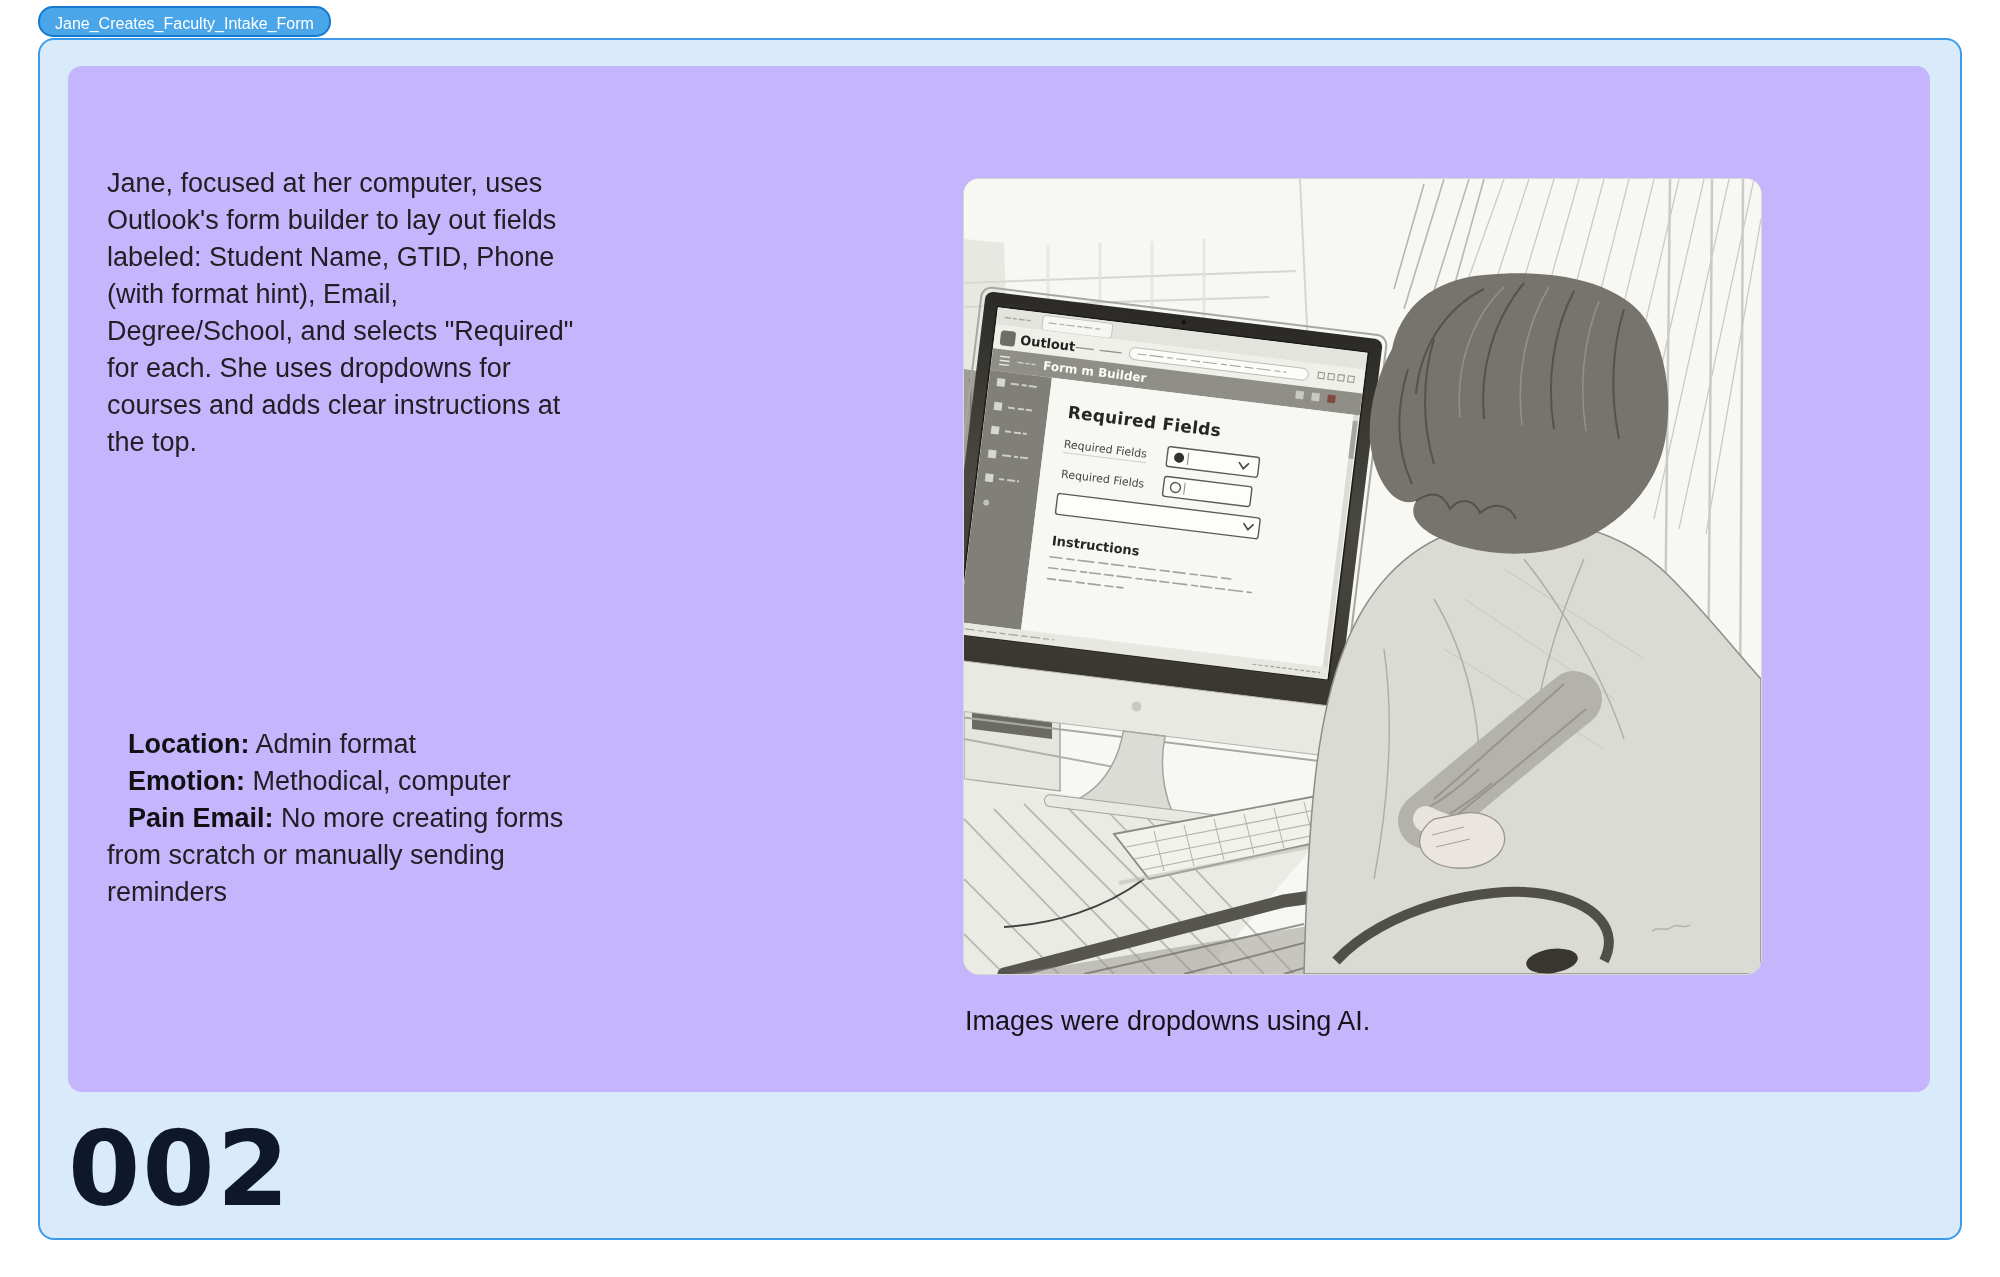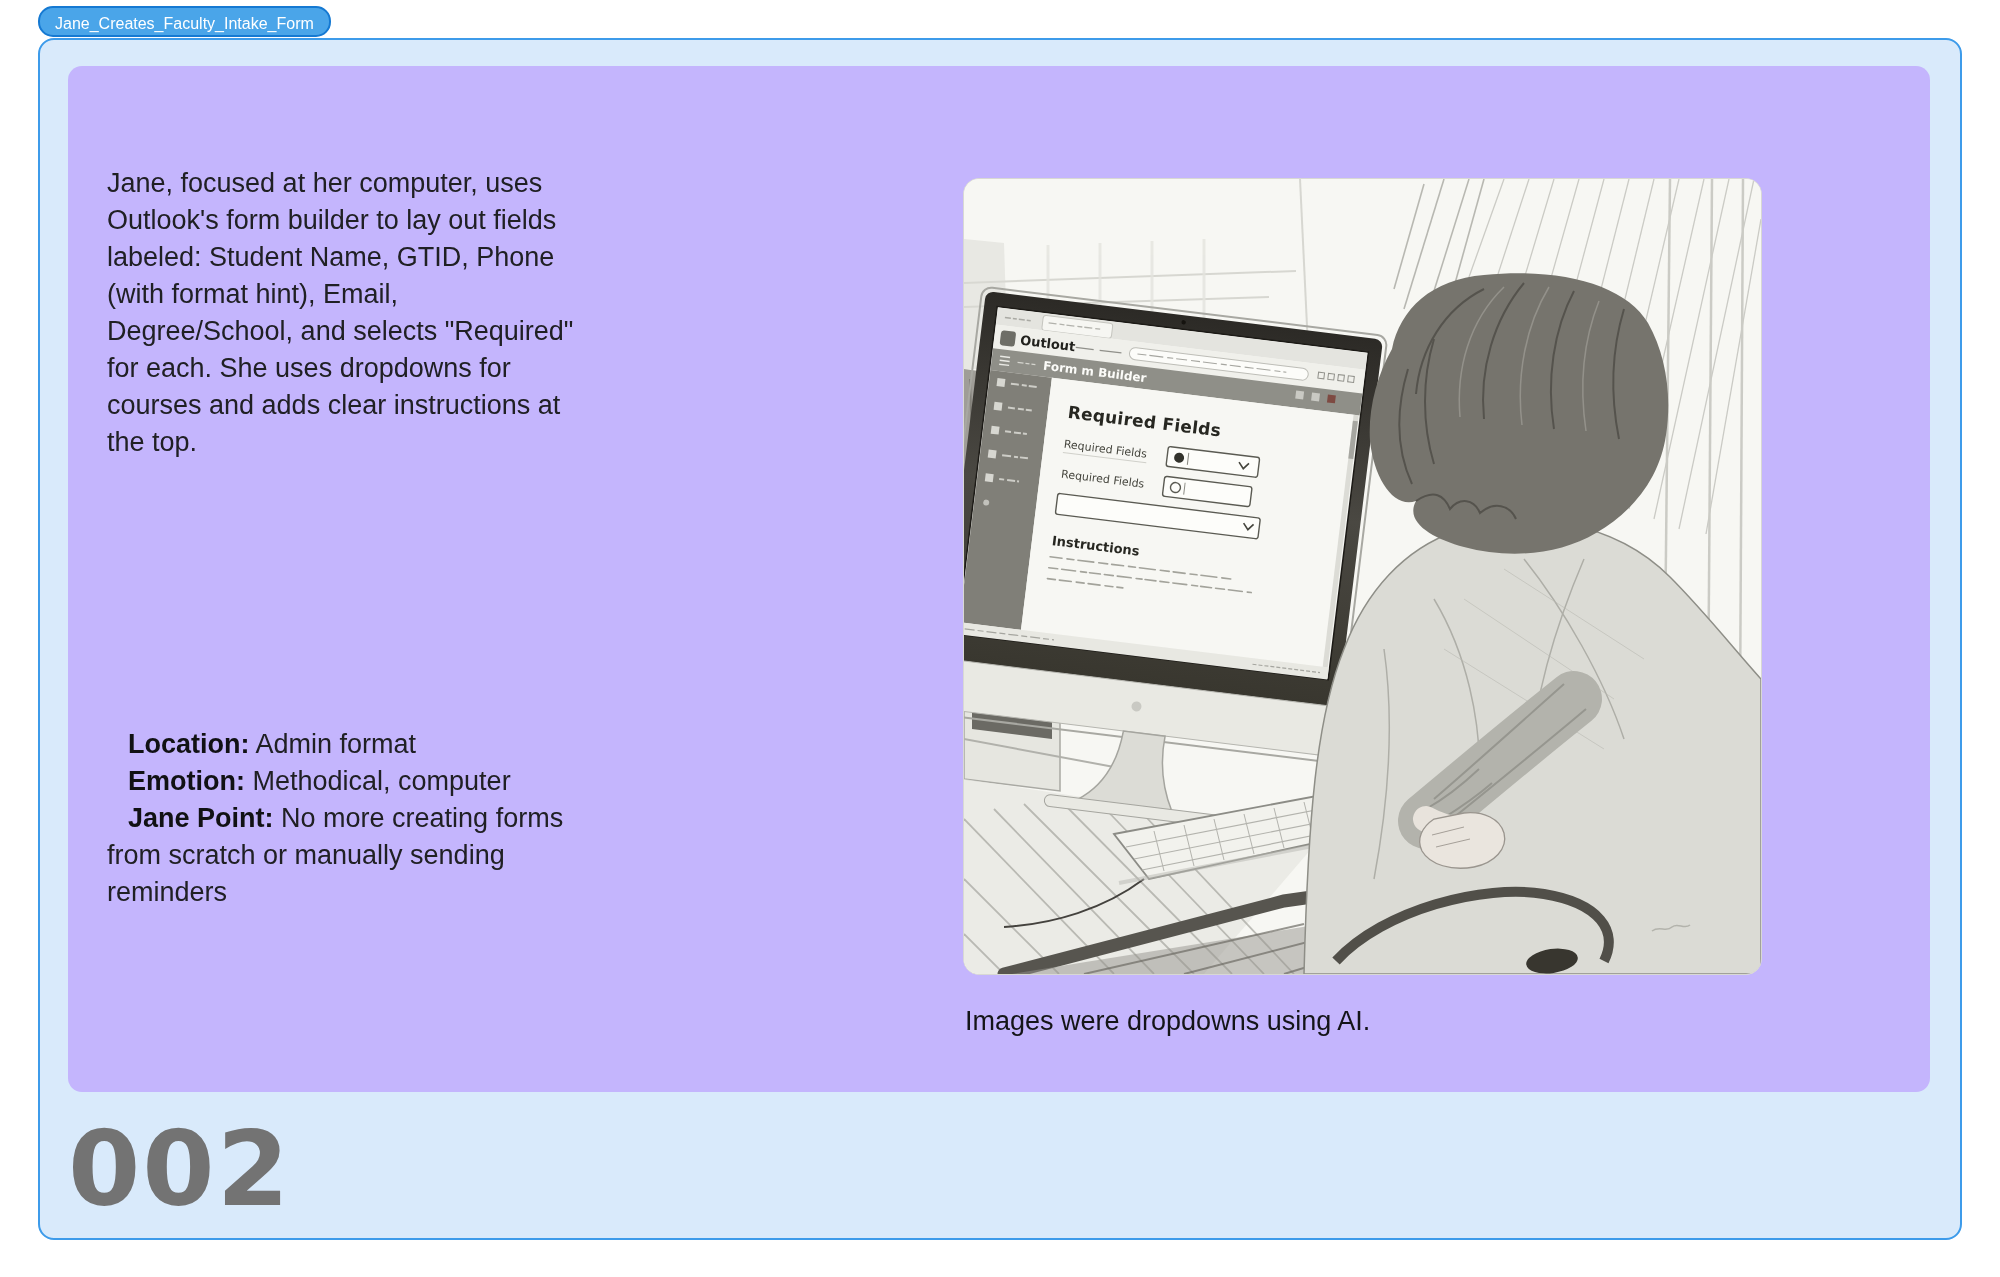--- a/index.html
+++ b/index.html
@@ -27,40 +27,40 @@
   .meta .row{margin:0;}
   .meta b{font-weight:700;color:#111114;margin-left:21px;}
   .figure{
     position:absolute;left:895px;top:112px;width:797px;height:795px;
     background:#f7f7f3;border:1px solid #d8d8d4;border-radius:16px;overflow:hidden;
   }
   .figure svg{display:block;}
   .caption{position:absolute;left:897px;top:913px;font-size:27px;color:#141418;}
   .page-number{
     position:absolute;left:28px;top:1072px;font-family:"DejaVu Sans", sans-serif;
-    font-size:104px;font-weight:700;letter-spacing:2px;color:#737373;line-height:1.1;
+    font-size:104px;font-weight:700;letter-spacing:2px;color:#0f172a;line-height:1.1;
   }
   svg text{font-family:"DejaVu Sans", sans-serif;}
 </style>
 </head>
 <body>
 
 <div class="slide-tab">
   <span>Jane_Creates_Faculty_Intake_Form</span>
 </div>
 
 <div class="frame">
   <div class="card">
 
     <p class="story-text p1">Jane, focused at her computer, uses Outlook's form builder to lay out fields labeled: Student Name, GTID, Phone (with format hint), Email, Degree/School, and selects "Required" for each. She uses dropdowns for courses and adds clear instructions at the top.</p>
 
     <div class="story-text meta">
       <p class="row"><b>Location:</b> <span>Admin format</span></p>
       <p class="row"><b>Emotion:</b>&nbsp;<span>Methodical, computer</span></p>
-      <p class="row"><b>Jane Point:</b> <span>No more creating forms from scratch or manually sending reminders</span></p>
+      <p class="row"><b>Pain Email:</b> <span>No more creating forms from scratch or manually sending reminders</span></p>
     </div>
 
     <div class="figure">
       <svg width="797" height="795" viewBox="0 0 797 795">
         <defs>
           <linearGradient id="bez" x1="0" y1="0" x2="0" y2="1">
             <stop offset="0" stop-color="#2c2a26"></stop>
               <stop offset="0.5" stop-color="#4a4842"></stop>
               <stop offset="1" stop-color="#39372f"></stop>
           </linearGradient>

